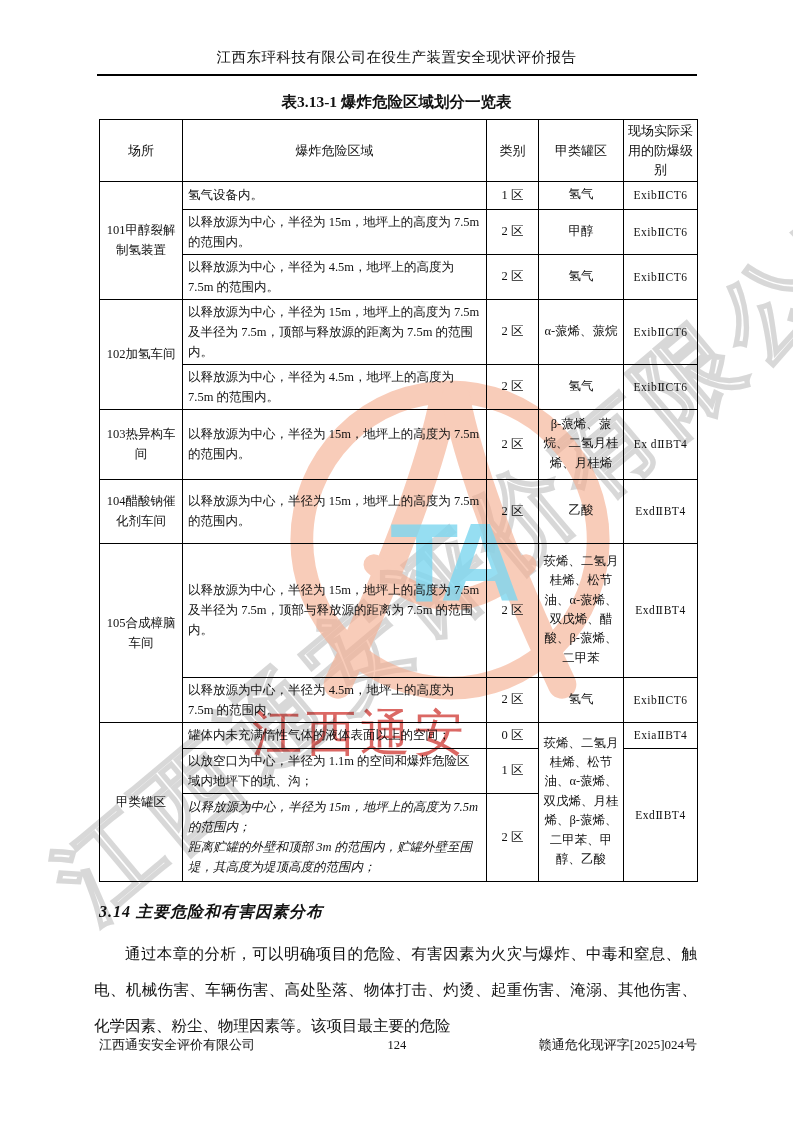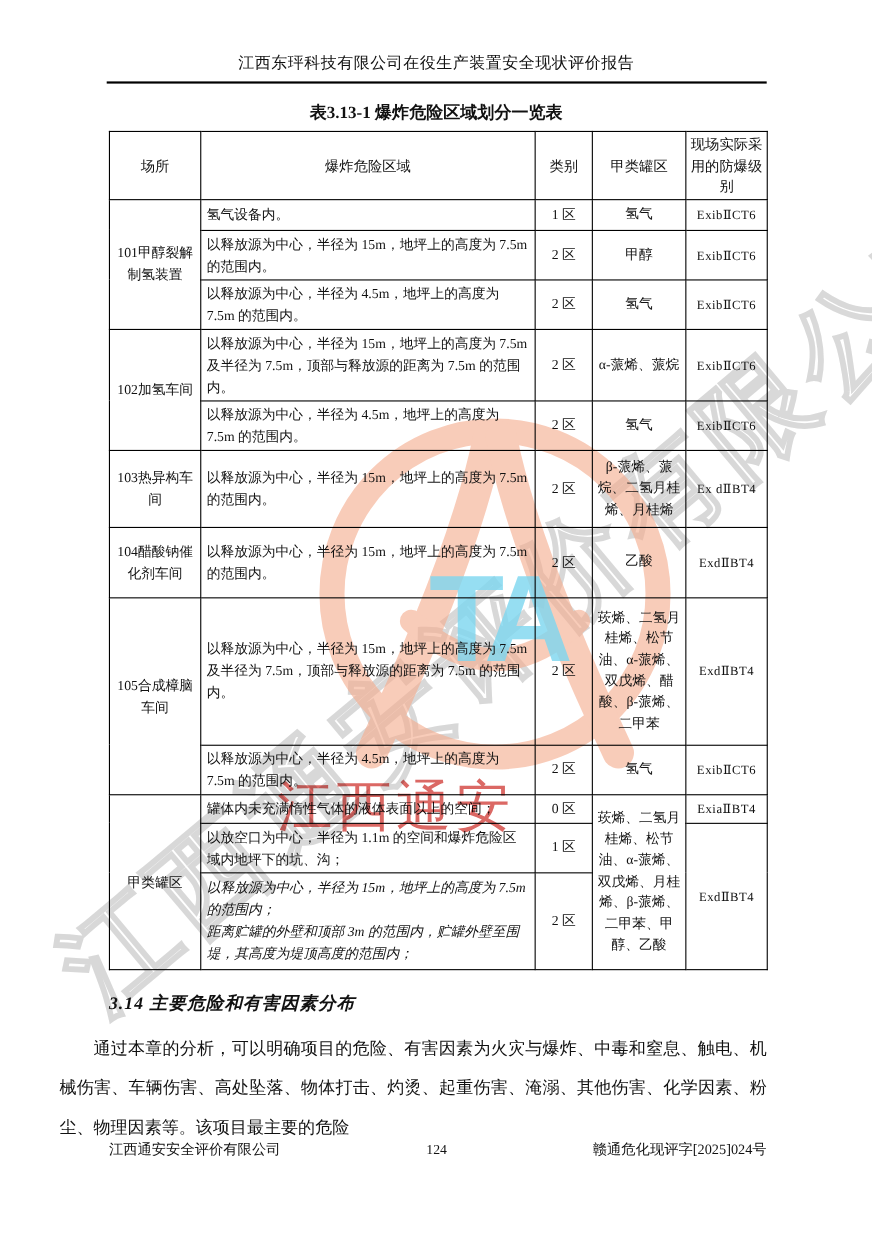--- a/index.html
+++ b/index.html
@@ -24,21 +24,21 @@
         border:1.5px solid #000;}
   table.zones th,table.zones td{border:1px solid #000;overflow:hidden;}
   table.zones th{font-size:13px;font-weight:normal;text-align:center;padding:1px 2px;line-height:1.5;}
   td.site{font-size:12.5px;text-align:center;padding:1px 3px;line-height:1.6;}
   td.zone{font-size:12.5px;text-align:left;padding:2px 5px;line-height:1.6;vertical-align:middle;}
   td.cls{font-size:12.5px;text-align:center;}
   td.med{font-size:12.5px;text-align:center;padding:1px 2px;line-height:1.55;}
   td.ex{font-size:11.5px;text-align:center;letter-spacing:.5px;}
   .zone p{margin:0;font-style:italic;}
   .sec-heading{margin:20px 0 0 99px;font-size:16px;font-weight:bold;font-style:italic;letter-spacing:1px;}
-  .para{margin:13px 96px 0 54px;font-size:15.5px;line-height:36px;text-align:justify;text-indent:2em;}
+  .para{margin:13px 96px 0 94px;font-size:15.5px;line-height:36px;text-align:justify;text-indent:2em;}
   .footer{position:absolute;left:99px;width:598px;top:1036px;display:flex;
         justify-content:space-between;align-items:baseline;font-size:13px;}
   .footer .pageno{font-size:12.5px;}
 </style>
 </head>
 <body>
 
 <div class="page">
 
   <div class="wm wm-diagonal">江西通安评价有限公司</div>

